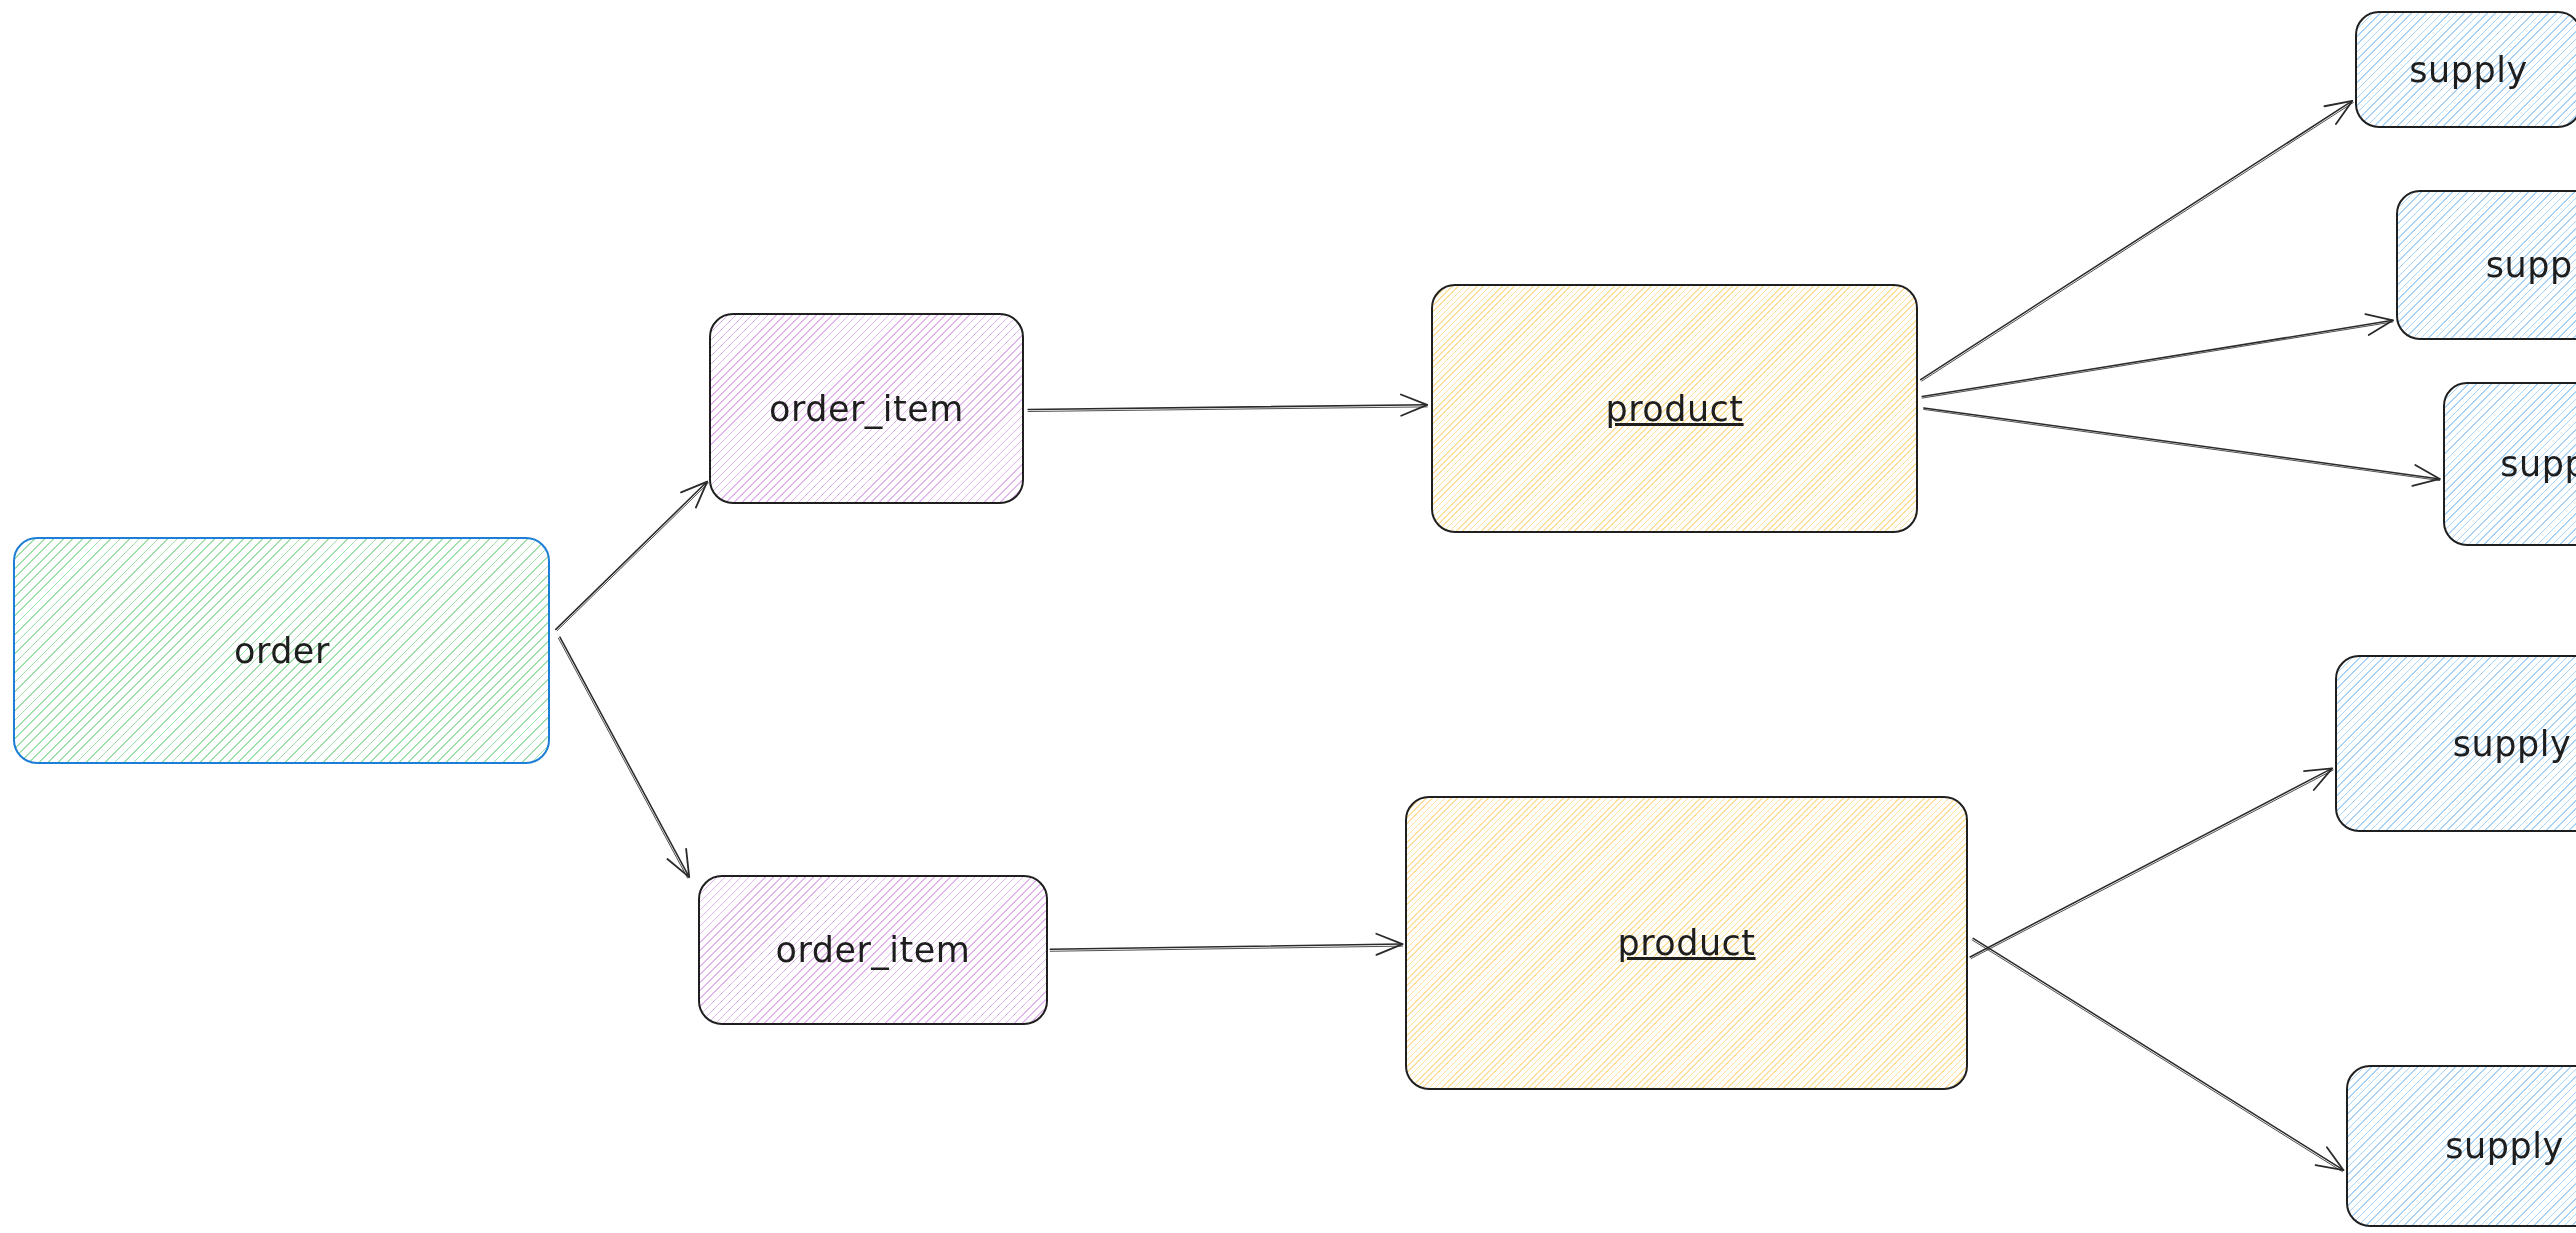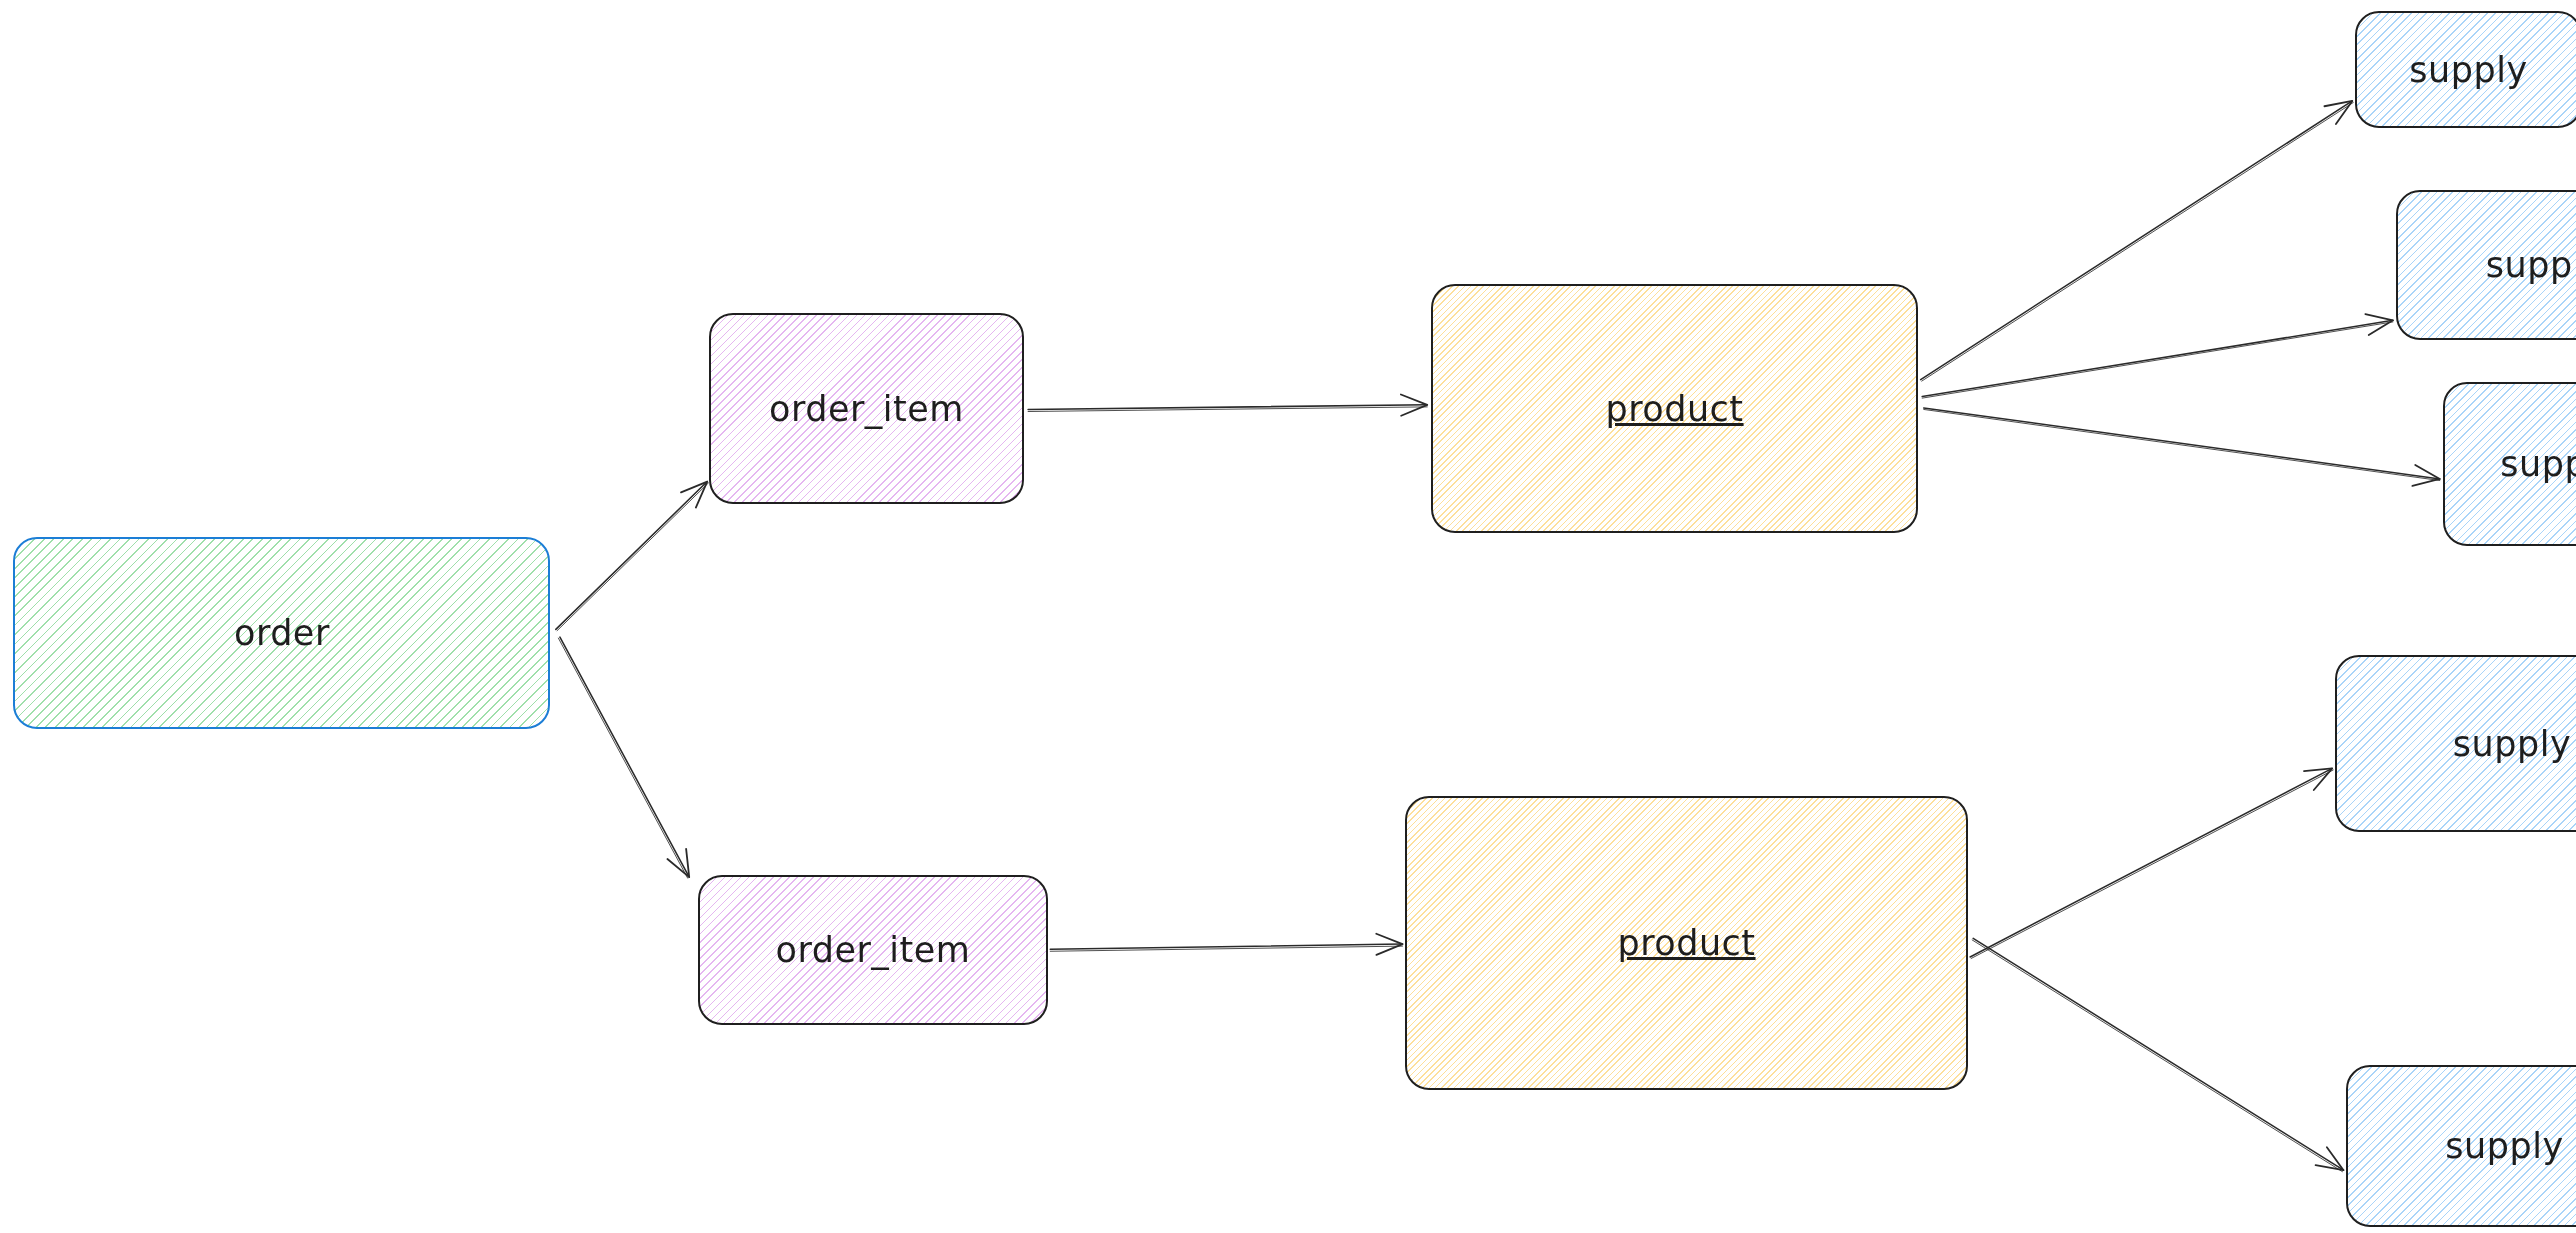--- a/index.html
+++ b/index.html
@@ -124,21 +124,21 @@
       <path class="head" d="M4491.3,1533.8 L4527,1492 L4472.3,1497.3"></path>
     </g>
 
     <g>
       <line class="shaft" x1="3830" y1="1822" x2="4549" y2="2272"></line>
       <line class="shaft2" x1="3828" y1="1825" x2="4547" y2="2275"></line>
       <path class="head" d="M4494.8,2262.4 L4549,2272 L4516.7,2227.5"></path>
     </g>
   </svg>
 
-  <div class="node hatch-green" style="left:13.4px; top:537px; width:537px; height:192px;">
+  <div class="node hatch-green" style="left:13.4px; top:537px; width:537px; height:227px;">
     <span class="label">order</span>
   </div>
 
   <div class="node hatch-violet" style="left:709px; top:313px; width:315px; height:191px;">
     <span class="label">order_item</span>
   </div>
 
   <div class="node hatch-violet" style="left:698px; top:875px; width:350px; height:150px;">
     <span class="label">order_item</span>
   </div>

